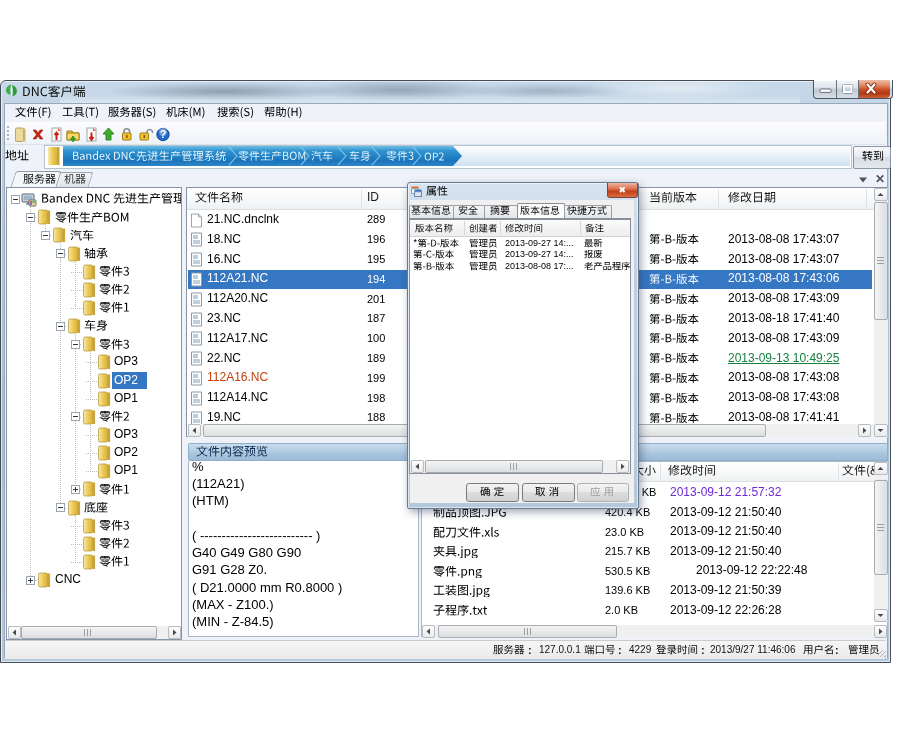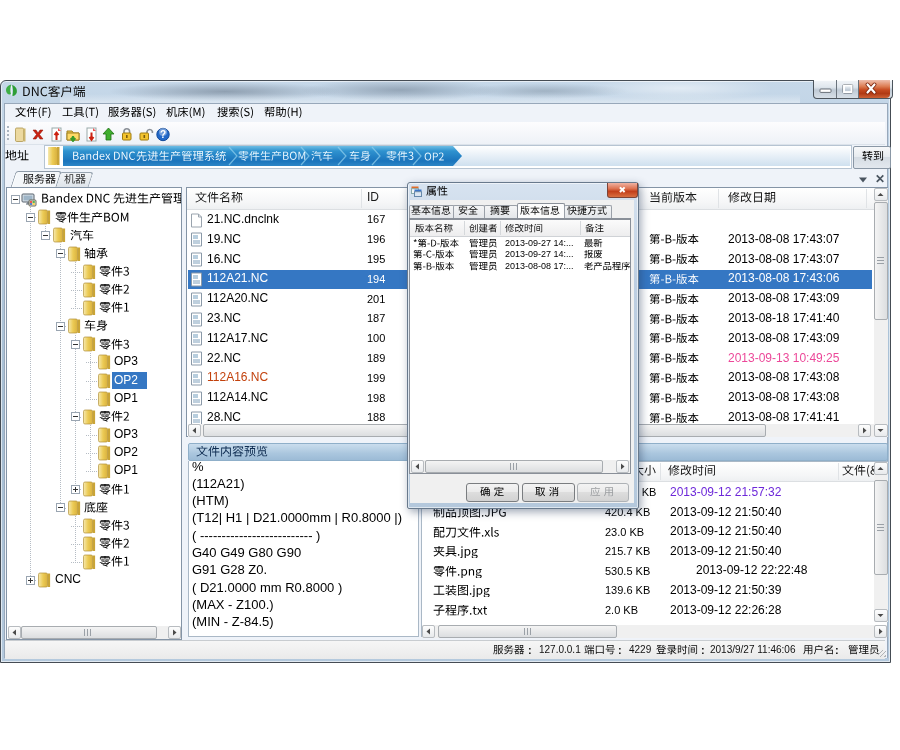--- a/index.html
+++ b/index.html
@@ -724,27 +724,27 @@
         <use href="#g66" x="500"></use>
         <use href="#g67" x="750"></use>
       </svg>
     </div>
 <div style="position:absolute;left:188px;top:269.9px;width:684px;height:19px;background:#3577c3;"></div>
 <svg style="position:absolute;left:190px;top:212.5px" width="13" height="15" viewBox="0 0 13 15">
       <path d="M1.5 1 h7 l3 3 v10 h-10 z" fill="#fff" stroke="#9aa4ae"></path>
       <path d="M8.5 1 v3 h3" fill="none" stroke="#9aa4ae"></path>
     </svg>
 <div style="position:absolute;left:207px;top:213px;font:normal 12px 'Liberation Sans', sans-serif;line-height:13.9px;color:#000;white-space:pre;">21.NC.dnclnk</div>
-<div style="position:absolute;left:367px;top:213.3px;font:normal 11px 'Liberation Sans', sans-serif;line-height:13.3px;color:#000;white-space:pre;">167</div>
+<div style="position:absolute;left:367px;top:213.3px;font:normal 11px 'Liberation Sans', sans-serif;line-height:13.3px;color:#000;white-space:pre;">289</div>
 <svg style="position:absolute;left:190px;top:232.3px" width="13" height="15" viewBox="0 0 13 15">
       <path d="M1.5 1 h10 v13 h-10 z" fill="#fff" stroke="#8a99a8"></path>
       <rect x="3" y="3" width="5" height="4" fill="#b8cede"></rect>
       <path d="M3 9 h7 M3 11 h7" stroke="#7fa0bc" stroke-width="1"></path>
     </svg>
-<div style="position:absolute;left:207px;top:232.8px;font:normal 12px 'Liberation Sans', sans-serif;line-height:13.9px;color:#000;white-space:pre;">19.NC</div>
+<div style="position:absolute;left:207px;top:232.8px;font:normal 12px 'Liberation Sans', sans-serif;line-height:13.9px;color:#000;white-space:pre;">18.NC</div>
 <div style="position:absolute;left:367px;top:233.1px;font:normal 11px 'Liberation Sans', sans-serif;line-height:13.3px;color:#000;white-space:pre;">196</div>
 <div style="position:absolute;left:649px;top:234.3px;">
       <svg style="width:50.0px;height:11.5px;" viewBox="0 -200 1088 250" fill="#000">
         <use href="#g68" x="0"></use>
         <use href="#g69" x="250"></use>
         <use href="#g28" x="337"></use>
         <use href="#g69" x="501"></use>
         <use href="#g62" x="588"></use>
         <use href="#g63" x="838"></use>
       </svg>
@@ -850,21 +850,21 @@
 <div style="position:absolute;left:649px;top:353.1px;">
       <svg style="width:50.0px;height:11.5px;" viewBox="0 -200 1088 250" fill="#000">
         <use href="#g68" x="0"></use>
         <use href="#g69" x="250"></use>
         <use href="#g28" x="337"></use>
         <use href="#g69" x="501"></use>
         <use href="#g62" x="588"></use>
         <use href="#g63" x="838"></use>
       </svg>
     </div>
-<div style="position:absolute;left:728px;top:351.6px;font:normal 12px 'Liberation Sans', sans-serif;line-height:13.9px;color:#ec4899;white-space:pre;">2013-09-13 10:49:25</div>
+<div style="position:absolute;left:728px;top:351.6px;font:normal 12px 'Liberation Sans', sans-serif;line-height:13.9px;color:#15803d;white-space:pre;text-decoration:underline;">2013-09-13 10:49:25</div>
 <svg style="position:absolute;left:190px;top:370.9px" width="13" height="15" viewBox="0 0 13 15">
       <path d="M1.5 1 h10 v13 h-10 z" fill="#fff" stroke="#8a99a8"></path>
       <rect x="3" y="3" width="5" height="4" fill="#b8cede"></rect>
       <path d="M3 9 h7 M3 11 h7" stroke="#7fa0bc" stroke-width="1"></path>
     </svg>
 <div style="position:absolute;left:207px;top:371.4px;font:normal 12px 'Liberation Sans', sans-serif;line-height:13.9px;color:#c2410c;white-space:pre;">112A16.NC</div>
 <div style="position:absolute;left:367px;top:371.7px;font:normal 11px 'Liberation Sans', sans-serif;line-height:13.3px;color:#000;white-space:pre;">199</div>
 <div style="position:absolute;left:649px;top:372.9px;">
       <svg style="width:50.0px;height:11.5px;" viewBox="0 -200 1088 250" fill="#000">
         <use href="#g68" x="0"></use>
@@ -892,21 +892,21 @@
         <use href="#g62" x="588"></use>
         <use href="#g63" x="838"></use>
       </svg>
     </div>
 <div style="position:absolute;left:728px;top:391.2px;font:normal 12px 'Liberation Sans', sans-serif;line-height:13.9px;color:#000;white-space:pre;">2013-08-08 17:43:08</div>
 <svg style="position:absolute;left:190px;top:410.5px" width="13" height="15" viewBox="0 0 13 15">
       <path d="M1.5 1 h10 v13 h-10 z" fill="#fff" stroke="#8a99a8"></path>
       <rect x="3" y="3" width="5" height="4" fill="#b8cede"></rect>
       <path d="M3 9 h7 M3 11 h7" stroke="#7fa0bc" stroke-width="1"></path>
     </svg>
-<div style="position:absolute;left:207px;top:411px;font:normal 12px 'Liberation Sans', sans-serif;line-height:13.9px;color:#000;white-space:pre;">28.NC</div>
+<div style="position:absolute;left:207px;top:411px;font:normal 12px 'Liberation Sans', sans-serif;line-height:13.9px;color:#000;white-space:pre;">19.NC</div>
 <div style="position:absolute;left:367px;top:411.3px;font:normal 11px 'Liberation Sans', sans-serif;line-height:13.3px;color:#000;white-space:pre;">188</div>
 <div style="position:absolute;left:649px;top:412.5px;">
       <svg style="width:50.0px;height:11.5px;" viewBox="0 -200 1088 250" fill="#000">
         <use href="#g68" x="0"></use>
         <use href="#g69" x="250"></use>
         <use href="#g28" x="337"></use>
         <use href="#g69" x="501"></use>
         <use href="#g62" x="588"></use>
         <use href="#g63" x="838"></use>
       </svg>
@@ -943,21 +943,20 @@
         <use href="#g70" x="500"></use>
         <use href="#g71" x="750"></use>
         <use href="#g72" x="1000"></use>
         <use href="#g73" x="1250"></use>
       </svg>
     </div>
 <div style="position:absolute;left:188px;top:461px;width:231px;height:176px;background:#fff;border:1px solid #aab8c6;border-top:none;box-sizing:border-box;"></div>
 <div style="position:absolute;left:192px;top:458.5px;font:normal 13px 'Liberation Sans', sans-serif;line-height:15.1px;color:#000;white-space:pre;">%</div>
 <div style="position:absolute;left:192px;top:475.8px;font:normal 13px 'Liberation Sans', sans-serif;line-height:15.1px;color:#000;white-space:pre;">(112A21)</div>
 <div style="position:absolute;left:192px;top:493.1px;font:normal 13px 'Liberation Sans', sans-serif;line-height:15.1px;color:#000;white-space:pre;">(HTM)</div>
-<div style="position:absolute;left:192px;top:510.4px;font:normal 13px 'Liberation Sans', sans-serif;line-height:15.1px;color:#000;white-space:pre;">(T12| H1 | D21.0000mm | R0.8000 |)</div>
 <div style="position:absolute;left:192px;top:527.7px;font:normal 13px 'Liberation Sans', sans-serif;line-height:15.1px;color:#000;white-space:pre;">( -------------------------- )</div>
 <div style="position:absolute;left:192px;top:545px;font:normal 13px 'Liberation Sans', sans-serif;line-height:15.1px;color:#000;white-space:pre;">G40 G49 G80 G90</div>
 <div style="position:absolute;left:192px;top:562.3px;font:normal 13px 'Liberation Sans', sans-serif;line-height:15.1px;color:#000;white-space:pre;">G91 G28 Z0.</div>
 <div style="position:absolute;left:192px;top:579.6px;font:normal 13px 'Liberation Sans', sans-serif;line-height:15.1px;color:#000;white-space:pre;">( D21.0000 mm R0.8000 )</div>
 <div style="position:absolute;left:192px;top:596.9px;font:normal 13px 'Liberation Sans', sans-serif;line-height:15.1px;color:#000;white-space:pre;">(MAX - Z100.)</div>
 <div style="position:absolute;left:192px;top:614.2px;font:normal 13px 'Liberation Sans', sans-serif;line-height:15.1px;color:#000;white-space:pre;">(MIN - Z-84.5)</div>
 <div style="position:absolute;left:421px;top:461px;width:467px;height:176px;background:#fff;border:1px solid #aab8c6;box-sizing:border-box;"></div>
 <div style="position:absolute;left:422px;top:462px;width:465px;height:19px;background:linear-gradient(#ffffff,#f5f6f7 70%,#eef0f2);border-bottom:1px solid #dcdfe2;"></div>
 <div style="position:absolute;left:596px;top:463px;width:1px;height:17px;background:#e0e3e6;"></div>
 <div style="position:absolute;left:660px;top:463px;width:1px;height:17px;background:#e0e3e6;"></div>

